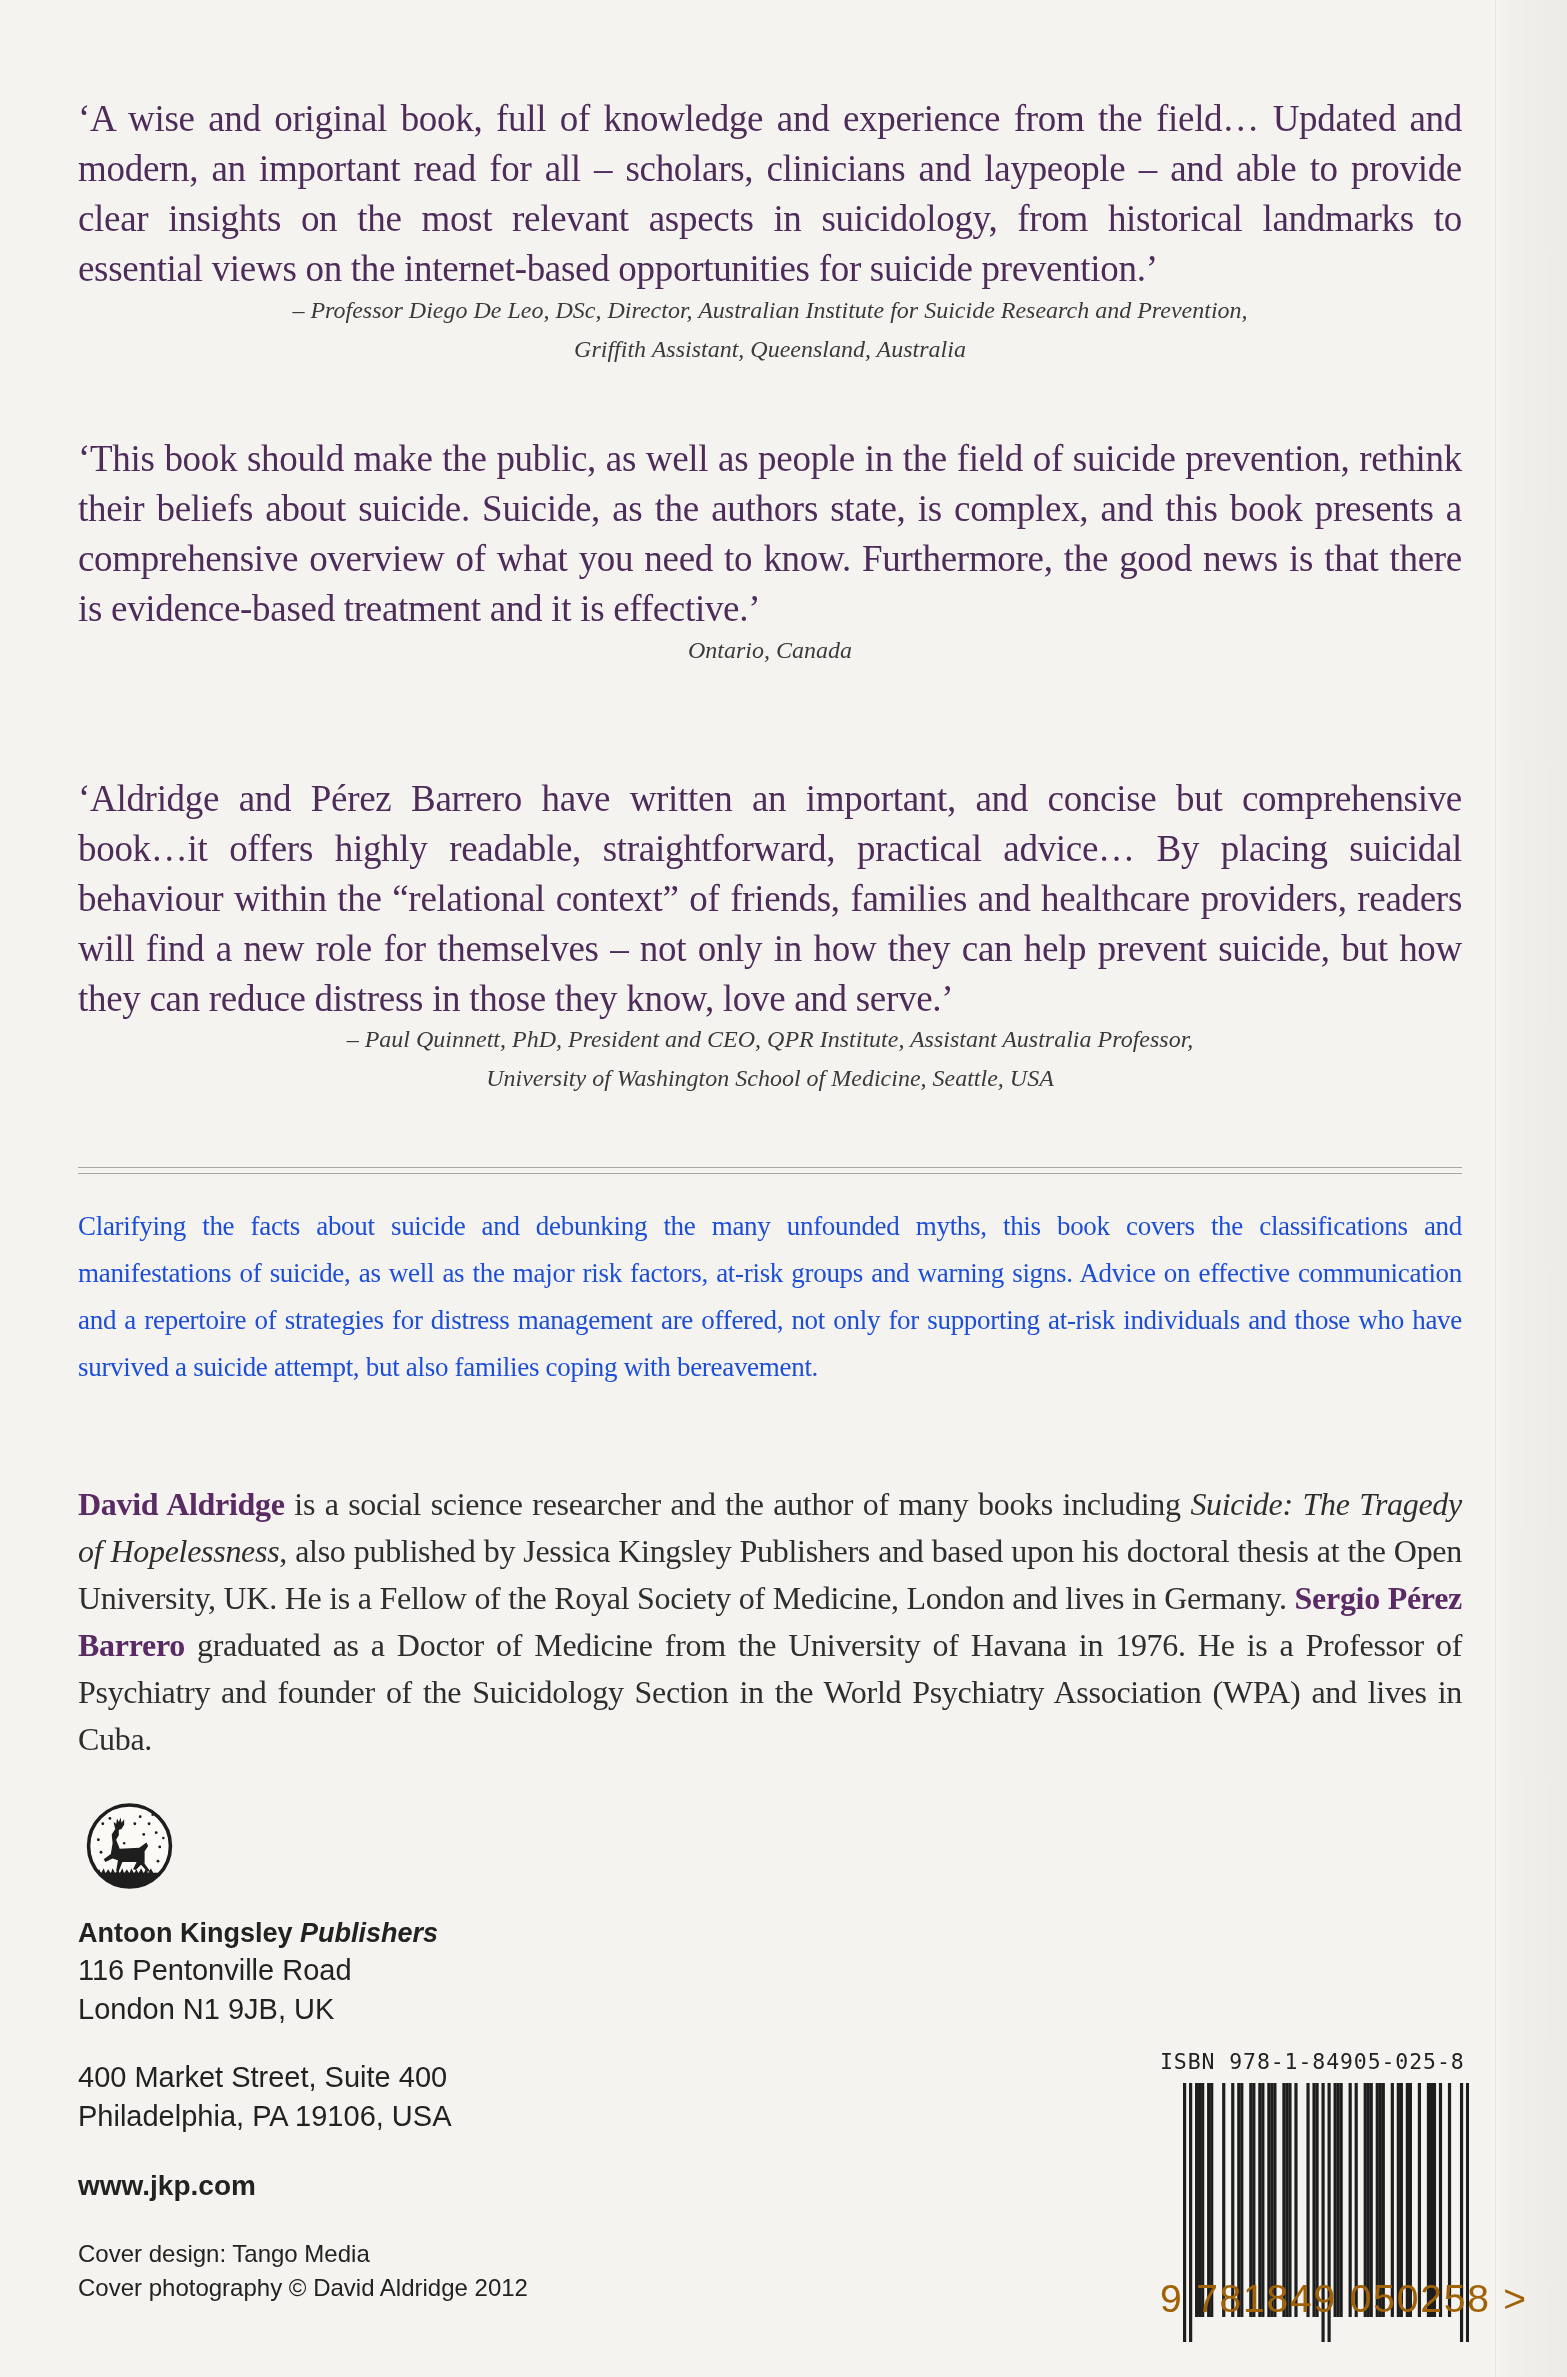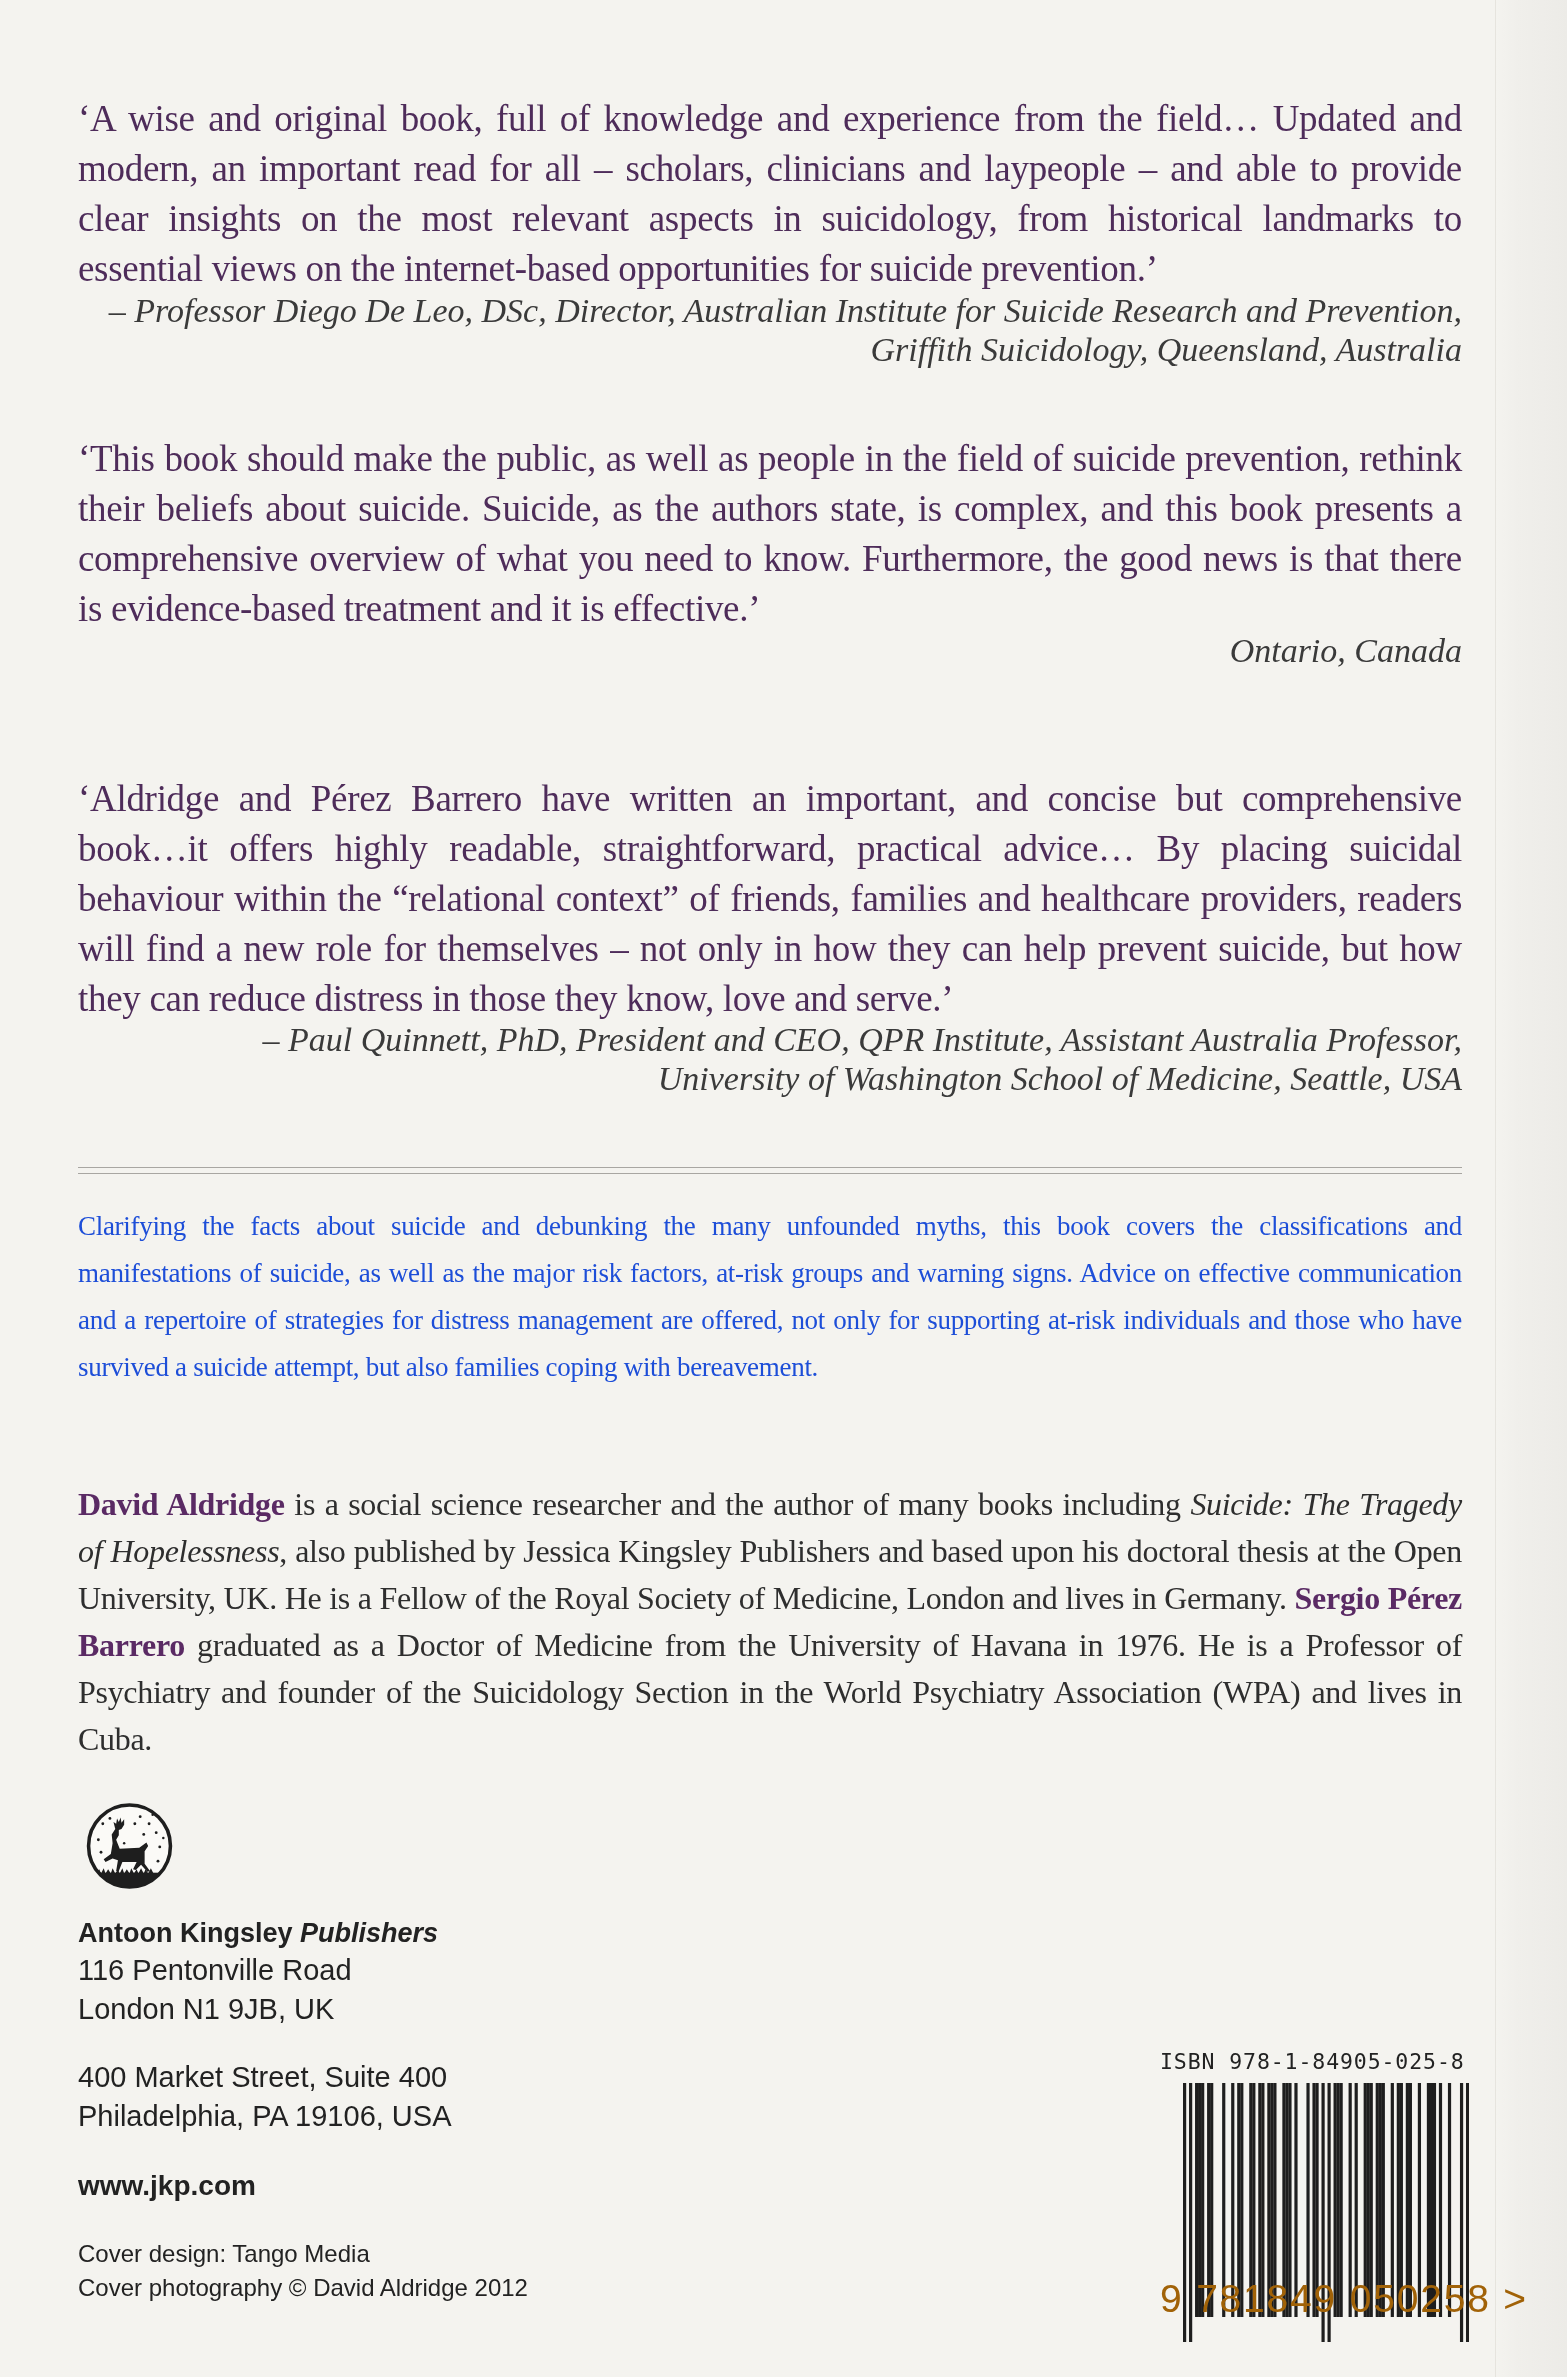--- a/index.html
+++ b/index.html
@@ -19,22 +19,22 @@
 
   .quote {
     position: absolute; left: 0; width: 1384px;
     color: #4e2c5a;
     font-size: 37px; line-height: 50px;
     text-align: justify; text-align-last: left;
     letter-spacing: -0.3px;
   }
   .attrib {
     position: absolute; right: 0; width: 1384px;
-    text-align: right; font-style: italic;
-    color: #3a3a3a; font-size: 34px; line-height: 39px;
+    text-align: center; font-style: italic;
+    color: #3a3a3a; font-size: 24px; line-height: 39px;
   }
   .attrib .roman { font-style: normal; }
 
   .q1 { top: 94px; }
   .a1 { top: 291px; }
   .q2 { top: 434px; }
   .a2 { top: 631px; }
   .q3 { top: 774px; }
   .a3 { top: 1020px; }
 
@@ -83,21 +83,21 @@
 </head>
 <body>
 
 <div class="page-edge"></div>
 
 <div class="content">
 
   <p class="quote q1" style="margin:0">‘A wise and original book, full of knowledge and experience from the field… Updated and modern, an important read for all – scholars, clinicians and laypeople – and able to provide clear insights on the most relevant aspects in suicidology, from historical landmarks to essential views on the internet-based opportunities for suicide prevention.’</p>
   <div class="attrib a1">
     <div>– Professor Diego De Leo, DSc, Director, Australian Institute for Suicide Research and Prevention,</div>
-    <div>Griffith Suicidology, Queensland, Australia</div>
+    <div>Griffith Assistant, Queensland, Australia</div>
   </div>
 
   <p class="quote q2" style="margin:0">‘This book should make the public, as well as people in the field of suicide prevention, rethink their beliefs about suicide. Suicide, as the authors state, is complex, and this book presents a comprehensive overview of what you need to know. Furthermore, the good news is that there is evidence-based treatment and it is effective.’</p>
   <div class="attrib a2">
     <div>Ontario, Canada</div>
   </div>
 
   <p class="quote q3" style="margin:0">‘Aldridge and Pérez Barrero have written an important, and concise but comprehensive book…it offers highly readable, straightforward, practical advice… By placing suicidal behaviour within the “relational context” of friends, families and healthcare providers, readers will find a new role for themselves – not only in how they can help prevent suicide, but how they can reduce distress in those they know, love and serve.’</p>
   <div class="attrib a3">
     <div>– Paul Quinnett, PhD, President and CEO, QPR Institute, Assistant Australia Professor,</div>

